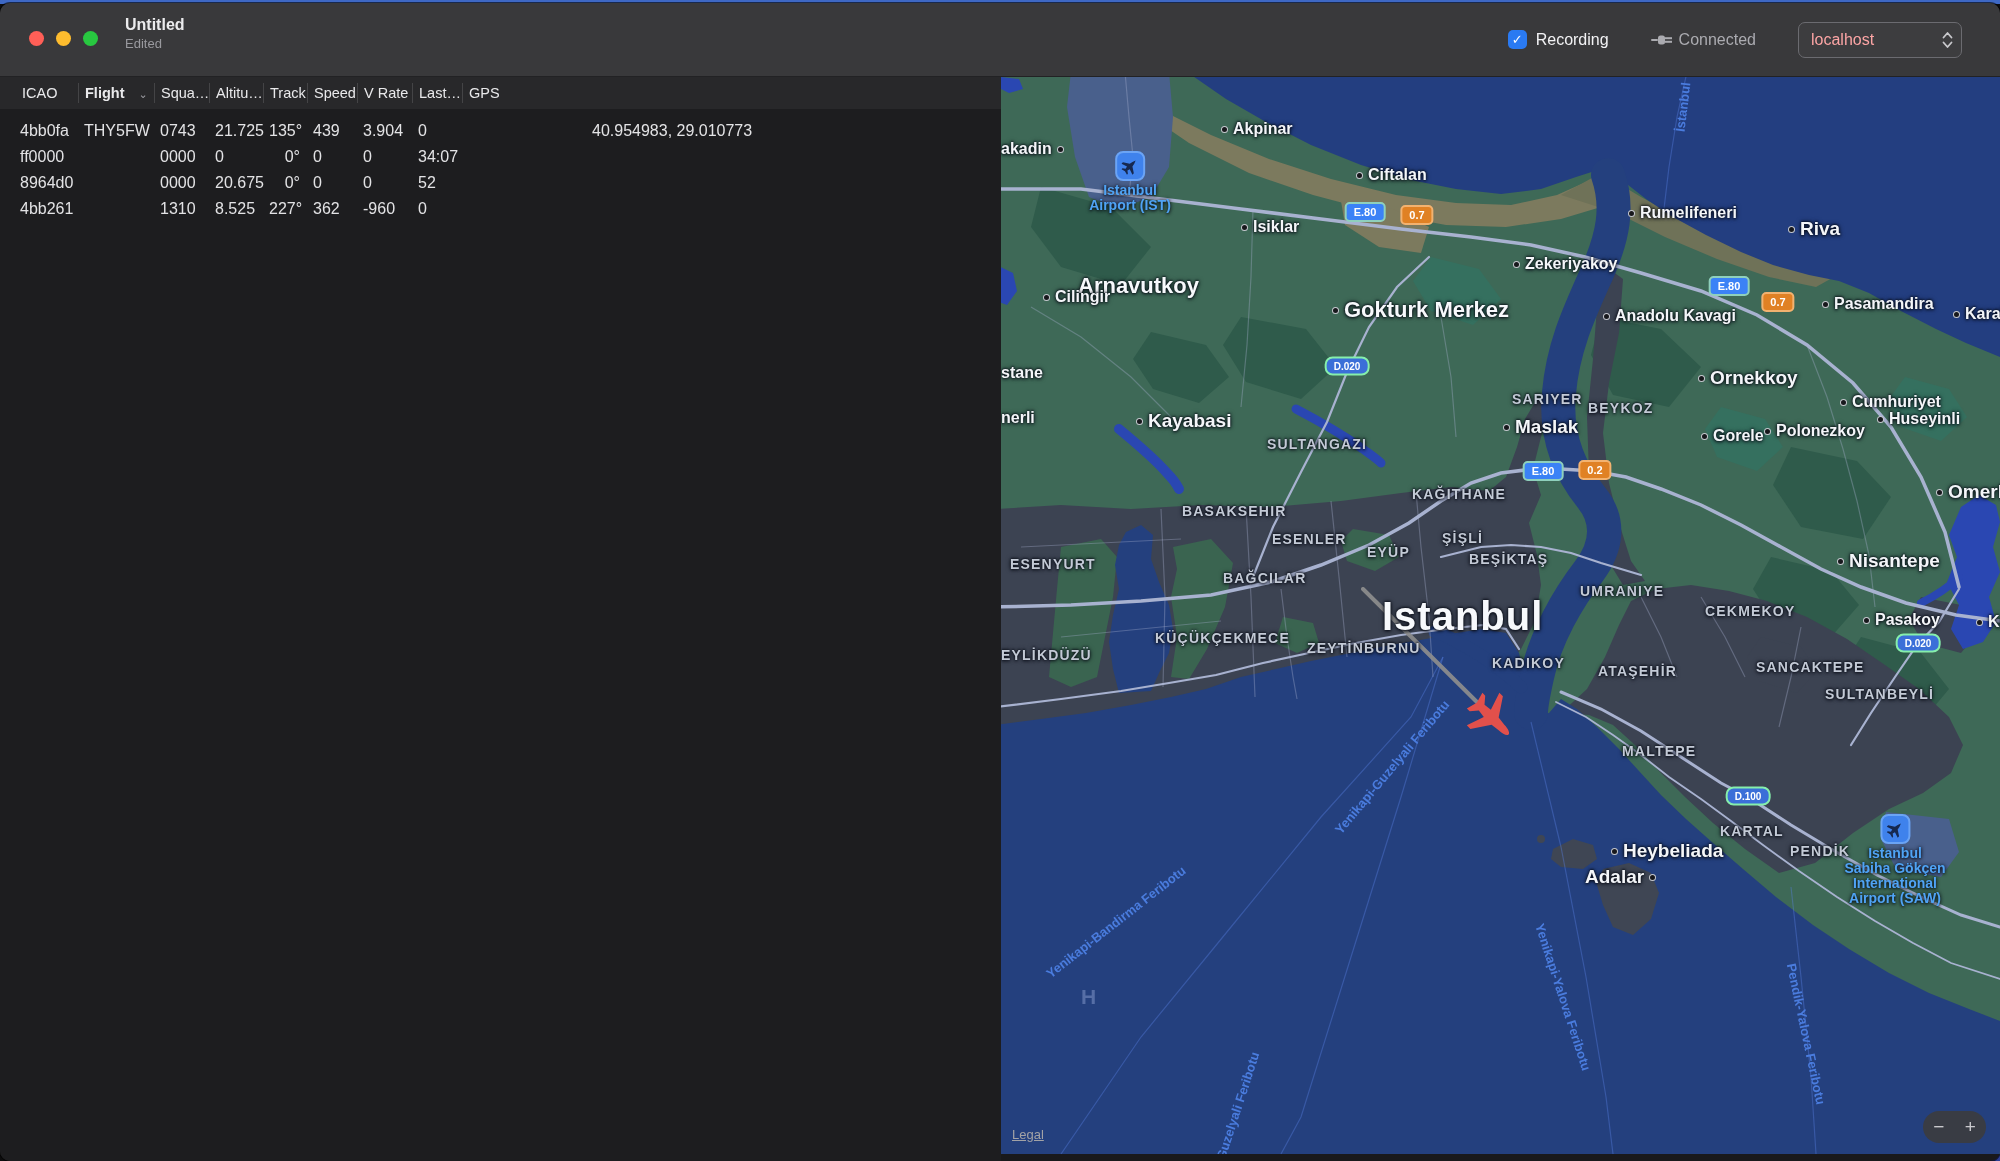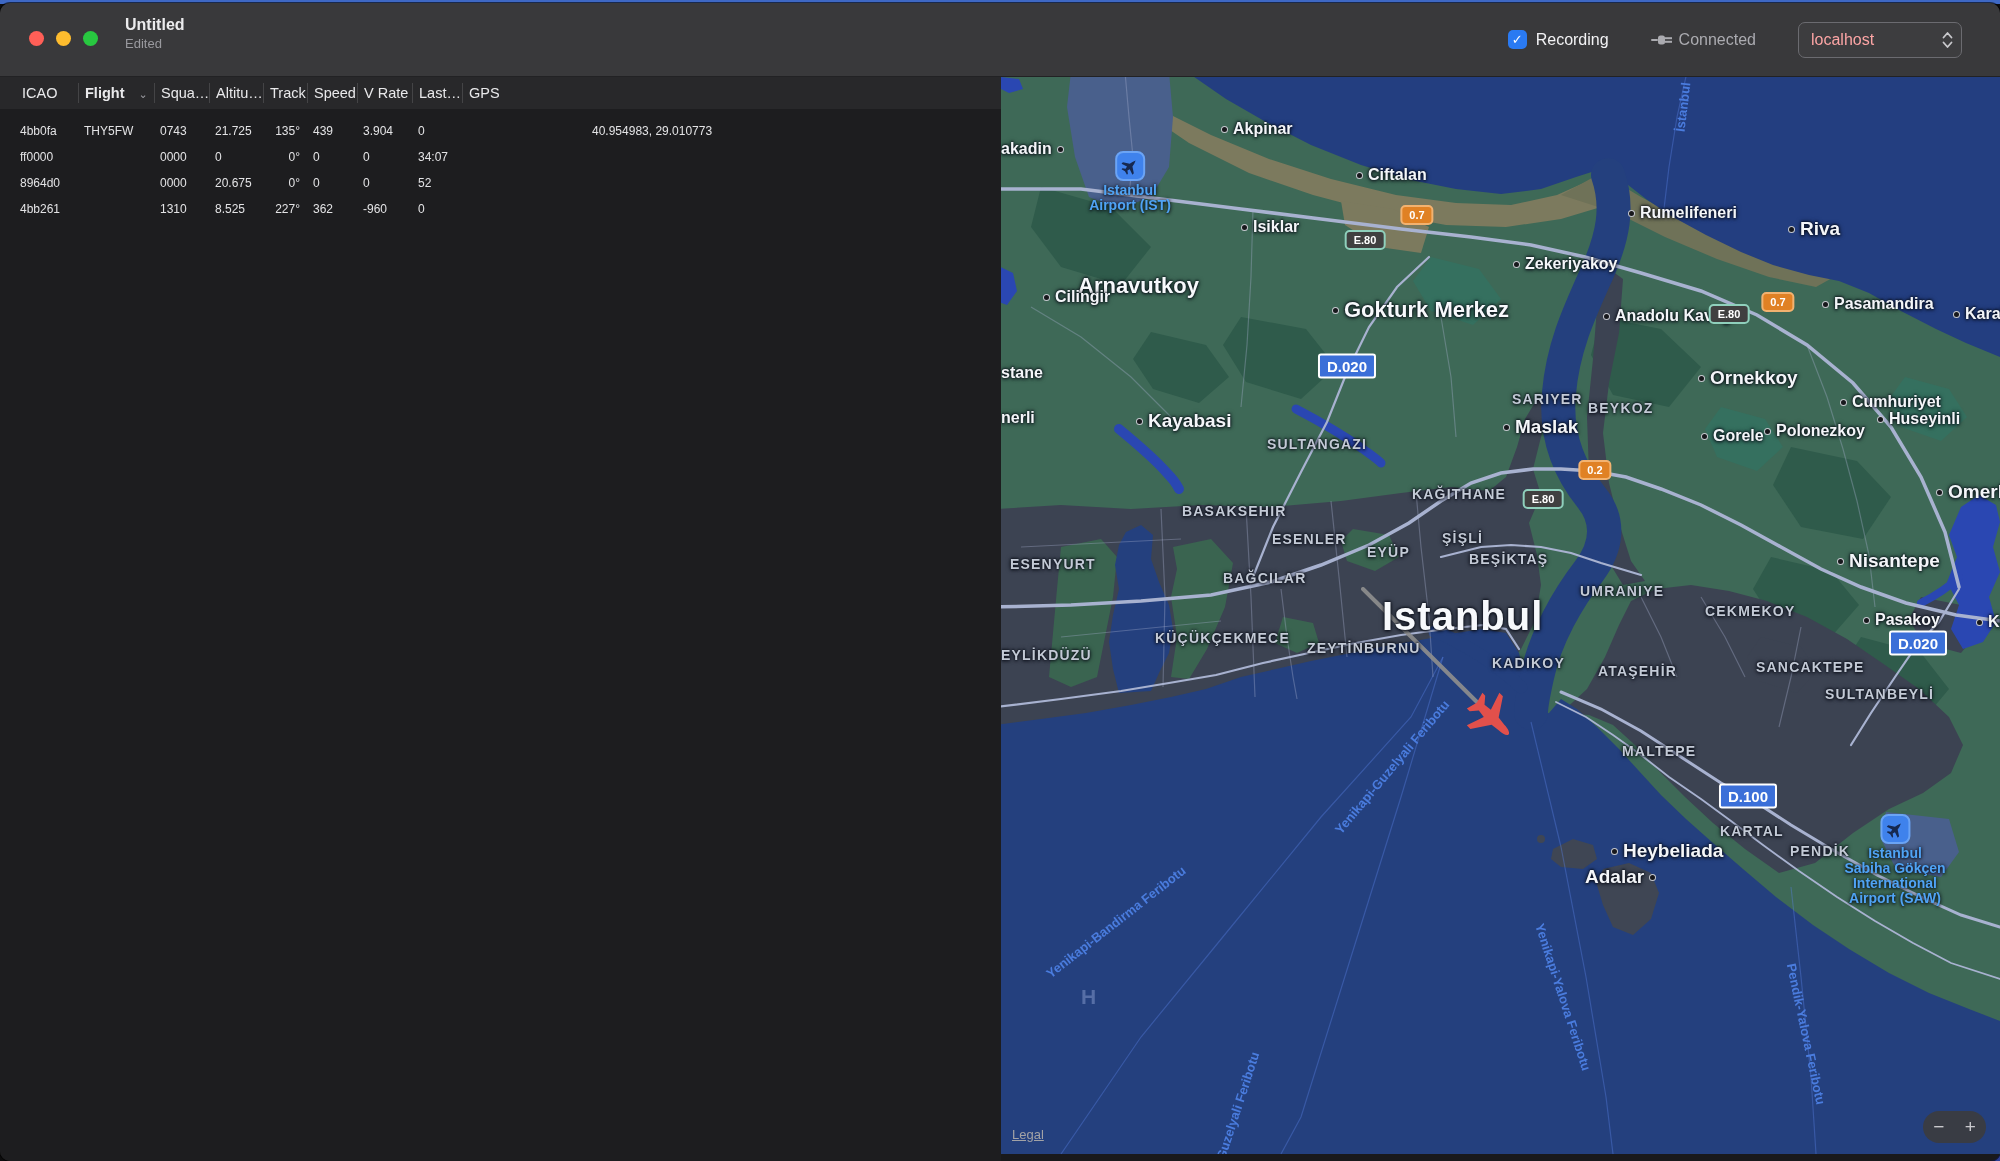--- a/index.html
+++ b/index.html
@@ -30,42 +30,42 @@
   .content{position:relative;display:flex;height:1084px;}
   .panel{position:relative;width:1001px;background:#1d1d1f;flex:none;}
   .thead{display:grid;grid-template-columns:79px 76px 55px 54px 44px 50px 55px 50px 1fr;
     height:32px;background:#28282a;align-items:center;color:#e9e9eb;font-size:14.5px;}
   .th{height:20px;line-height:20px;border-right:1px solid #444446;padding-left:6px;white-space:nowrap;}
   .th:last-child{border-right:none;}
   .th.first{padding-left:22px;}
   .th .sortchev{color:#9c9ca1;font-size:11px;margin-left:14px;}
   .tbody{padding-top:9px;}
   .tr{display:grid;grid-template-columns:79px 76px 55px 54px 44px 50px 55px 50px 1fr;height:26px;
-    align-items:center;color:#e3e3e5;font-size:12px;}
+    align-items:center;color:#e3e3e5;font-size:16px;}
   .td{padding-left:5px;white-space:nowrap;}
   .td.first{padding-left:20px;}
   .td.right{text-align:right;padding-right:8px;}
   .td.gps{padding-left:129px;}
   
   .map{position:relative;width:999px;height:1077px;flex:none;background:#3e6957;overflow:hidden;cursor:default;}
   .geo{position:absolute;left:0;top:0;}
   .maplabel{position:absolute;transform:translateY(-50%);display:flex;align-items:center;gap:5px;white-space:nowrap;
     text-shadow:0 1px 3px rgba(8,12,22,.95),0 0 5px rgba(8,12,22,.75),0 -1px 2px rgba(8,12,22,.6);}
   .dot{width:7px;height:7px;border-radius:50%;background:#17181c;border:1.5px solid rgba(240,244,250,.8);
     box-sizing:border-box;flex:none;}
   .town{color:#f4f6f9;font-weight:bold;font-size:16px;}
   .town.lg{font-size:19px;}
   .city{color:#f7f9fc;font-weight:bold;font-size:22px;}
   .city.xl{font-size:40px;letter-spacing:1px;}
   .district{color:#c3cad6;font-weight:bold;font-size:14px;letter-spacing:1.2px;}
   .badge{position:absolute;transform:translate(-50%,-50%);font-size:11px;font-weight:bold;color:#fff;
     padding:2px 7px;border-radius:5px;white-space:nowrap;}
-  .badge.green{background:#404040;border:2px solid #8fd0bc;margin-top:28px;}
+  .badge.green{background:#3b82f6;border:2px solid #8fd0bc;}
   .badge.orange{background:#e08124;border:2px solid #f2b270;}
-  .badge.blue{background:#3b6fd8;border:2px solid #ffffff;border-radius:3px;font-size:15px;}
+  .badge.blue{background:#3b6fd8;border:2px solid #86efac;border-radius:8px;font-size:10px;}
   .airport{position:absolute;transform:translateX(-50%);text-align:center;}
   .airport .apicon{width:30px;height:30px;margin:0 auto 2px auto;background:#3f82ec;border-radius:8px;
     border:2px solid #6ba4f5;box-sizing:border-box;display:flex;align-items:center;justify-content:center;}
   .airport .apline{color:#4fa3f4;font-weight:bold;font-size:14px;line-height:15px;
     text-shadow:0 1px 3px rgba(8,12,22,.95),0 0 4px rgba(8,12,22,.8);}
   .ferry{position:absolute;transform:translate(-50%,-50%);color:#4a7cde;font-weight:bold;font-size:13px;
     white-space:nowrap;}
   .helipad{position:absolute;color:rgba(135,155,205,.5);font-size:21px;font-weight:bold;}
   .plane{position:absolute;width:56px;height:56px;transform:translate(-50%,-50%);}
   .legal{position:absolute;left:11px;bottom:12px;color:#a2a2a6;font-size:13px;text-decoration:underline;cursor:pointer;}

